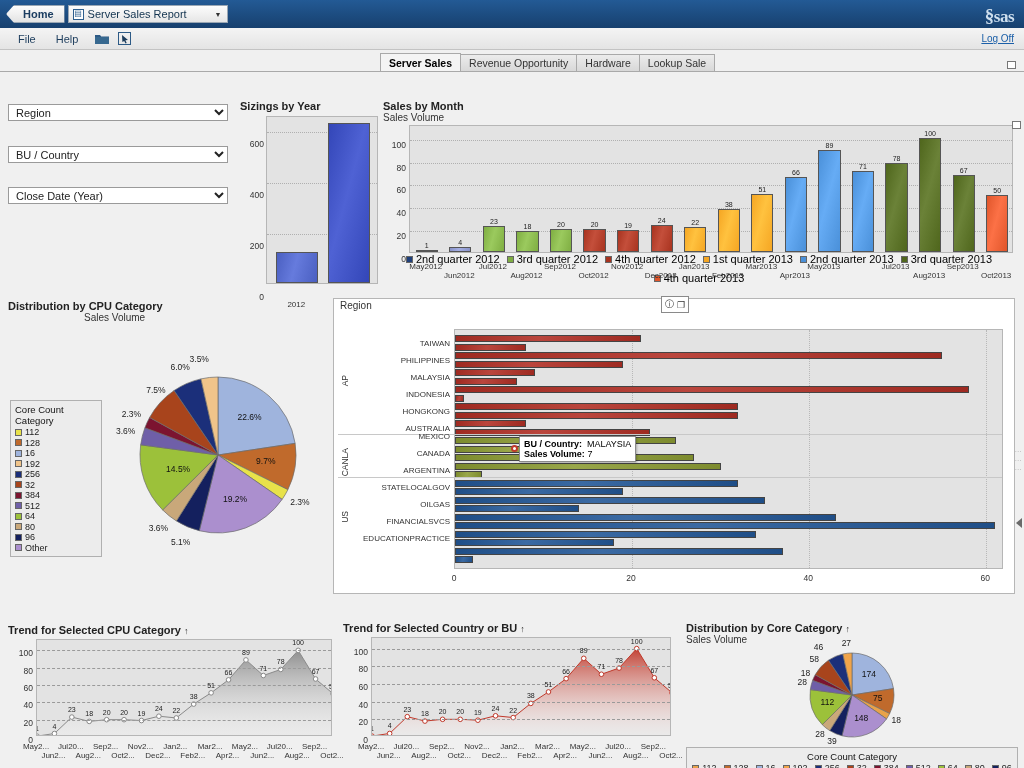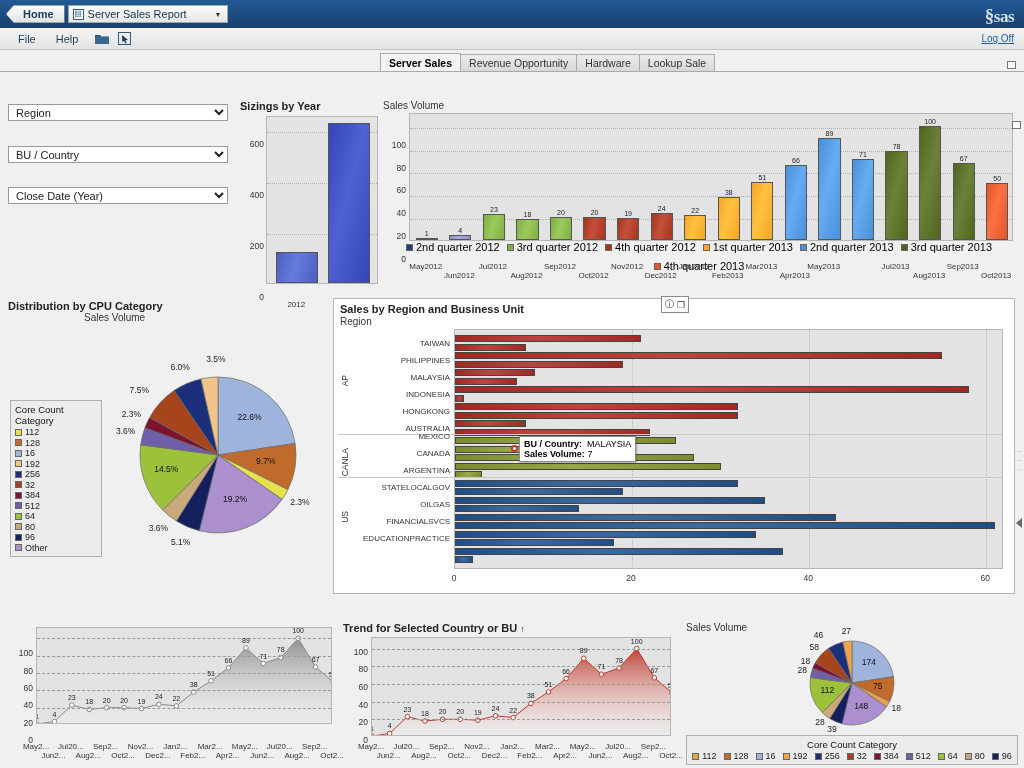--- a/index.html
+++ b/index.html
@@ -206,20 +206,21 @@
         <div class="tick" style="left:0px; top:192px; width:24px; text-align:right;">0</div>
         <div class="tick" style="left:0px; top:141.0909090909091px; width:24px; text-align:right;">200</div>
         <div class="tick" style="left:0px; top:90.18181818181817px; width:24px; text-align:right;">400</div>
         <div class="tick" style="left:0px; top:39.27272727272728px; width:24px; text-align:right;">600</div>
         <div class="axis-lbl" style="left:35.333333333333336px; top:200px; width:42px; text-align:center;">2012</div>
         <div class="axis-lbl" style="left:86.66666666666667px; top:200px; width:42px; text-align:center;">2013</div>
       </div>
   </div>
 
   <div class="panel" style="left:383px; top:28px; width:632px;">
+    <div class="panel-title">Sales by Month</div>
     <div class="panel-sub">Sales Volume</div>
     <div id="sbm-plot" class="plot" style="margin-top:2px; margin-left:26px; width:604px; height:128px;">
         <div class="grid-line" style="top:105.14285714285714px;"></div>
         <div class="grid-line" style="top:82.28571428571428px;"></div>
         <div class="grid-line" style="top:59.42857142857143px;"></div>
         <div class="grid-line" style="top:36.57142857142857px;"></div>
         <div class="grid-line" style="top:13.714285714285708px;"></div>
         <div class="bar" style="left:5.704444444444444px; width:22.14666666666667px; height:2px; background:linear-gradient(105deg,#1f3f7a 0%,#3b5b96 45%,#1f3f7a 100%);"></div>
         <div class="bar-val" style="left:1.7044444444444444px; bottom:3px; width:30.14666666666667px;">1</div>
         <div class="bar" style="left:39.260000000000005px; width:22.14666666666667px; height:4.571428571428571px; background:linear-gradient(105deg,#8892c8 0%,#a4aee4 45%,#8892c8 100%);"></div>
@@ -389,31 +390,30 @@
           <path d="M110,113 L41.60794053181404,75.49631749147672 A78,78 0 0,1 66.11895825896191,48.51392262107058 Z" fill="#a8441c" stroke="#6b6b6b" stroke-width="0.7"></path>
           <path d="M110,113 L66.11895825896191,48.51392262107058 A78,78 0 0,1 92.96807083291763,36.88223999060739 Z" fill="#1b2f7a" stroke="#6b6b6b" stroke-width="0.7"></path>
           <path d="M110,113 L92.96807083291763,36.88223999060739 A78,78 0 0,1 109.99999999999999,35 Z" fill="#f0c48a" stroke="#6b6b6b" stroke-width="0.7"></path>
         </svg>
         <div class="slice-lbl inner" style="left:123.54873586619382px; top:70.34803054070443px; width:36px; text-align:center;color:#111;">22.6%</div>
         <div class="slice-lbl inner" style="left:139.775266034827px; top:114.49756995976063px; width:36px; text-align:center;color:#111;">9.7%</div>
         <div class="slice-lbl" style="left:173.95843682669718px; top:155.35535371522255px; width:36px; text-align:center;">2.3%</div>
         <div class="slice-lbl inner" style="left:109.11040244094973px; top:152.23188840086982px; width:36px; text-align:center;color:#111;">19.2%</div>
         <div class="slice-lbl" style="left:54.721635943126984px; top:194.55426416367874px; width:36px; text-align:center;">5.1%</div>
         <div class="slice-lbl" style="left:32.45170997078216px; top:181.22551282811156px; width:36px; text-align:center;">3.6%</div>
-        <div class="slice-lbl inner" style="left:46.17903314860001px; top:122.46378339226541px; width:36px; text-align:left;color:#111;">14.5%</div>
+        <div class="slice-lbl inner" style="left:46.17903314860001px; top:122.46378339226541px; width:36px; text-align:right;color:#111;">14.5%</div>
         <div class="slice-lbl" style="left:-0.34780222986387344px; top:84.03678978640076px; width:36px; text-align:center;">3.6%</div>
         <div class="slice-lbl" style="left:5.473355047230385px; top:67.39488273950766px; width:36px; text-align:center;">2.3%</div>
-        <div class="slice-lbl" style="left:21.563358141843096px; top:43.01480574581539px; width:36px; text-align:left;">7.5%</div>
+        <div class="slice-lbl" style="left:21.563358141843096px; top:43.01480574581539px; width:36px; text-align:right;">7.5%</div>
         <div class="slice-lbl" style="left:54.17170655401483px; top:19.68192732907788px; width:36px; text-align:center;">6.0%</div>
-        <div class="slice-lbl" style="left:81.54727240961567px; top:12.41582539387882px; width:36px; text-align:right;">3.5%</div>
+        <div class="slice-lbl" style="left:81.54727240961567px; top:12.41582539387882px; width:36px; text-align:left;">3.5%</div>
       </div>
   </div>
 
   <div class="panel plot white-plot" style="left:333px; top:226px; width:682px; height:296px;">
-    <div class="panel-title" style="margin:4px 0 0 6px;">Sales by Region and Business Unit</div>
     <div class="panel-sub" style="margin:1px 0 0 6px;">Region</div>
     <div id="region-plot" class="plot" style="position:absolute; left:120px; top:30px; width:549px; height:240px;">
         <div class="vgrid" style="left:177.09677419354838px;"></div>
         <div class="vgrid" style="left:354.19354838709677px;"></div>
         <div class="vgrid" style="left:531.2903225806451px;"></div>
         <div class="hbar" style="left:0px; top:5.106382978723404px; width:185.9516129032258px; background:linear-gradient(105deg,#9e2a21 0%,#ba463d 45%,#9e2a21 100%);"></div>
         <div class="hbar" style="left:0px; top:13.617021276595745px; width:70.83870967741936px; background:linear-gradient(105deg,#9e2a21 0%,#ba463d 45%,#9e2a21 100%);"></div>
         <div class="hbar" style="left:0px; top:22.127659574468087px; width:487.01612903225805px; background:linear-gradient(105deg,#9e2a21 0%,#ba463d 45%,#9e2a21 100%);"></div>
         <div class="hbar" style="left:0px; top:30.638297872340427px; width:168.24193548387098px; background:linear-gradient(105deg,#9e2a21 0%,#ba463d 45%,#9e2a21 100%);"></div>
         <div class="hbar" style="left:0px; top:39.148936170212764px; width:79.69354838709678px; background:linear-gradient(105deg,#9e2a21 0%,#ba463d 45%,#9e2a21 100%);"></div>
@@ -467,20 +467,24 @@
         <div class="tick" style="left:639.2903225806451px; top:274px; width:24px; text-align:center;">60</div>
       </div>
     <div class="tt-dot" style="left:177px; top:146px;"></div>
     <div class="tooltip" style="left:185px; top:137px;">
       <div><b>BU / Country:</b>&nbsp;&nbsp;<span>MALAYSIA</span></div>
       <div><b>Sales Volume:</b> <span>7</span></div>
     </div>
   </div>
 
   <div class="panel" style="left:8px; top:552px; width:326px;">
+    <div class="panel-title">
+      <span>Trend for Selected CPU Category</span>
+      <span class="sort-arrow">↑</span>
+    </div>
     <div id="trend1-plot" class="plot" style="margin-top:3px; margin-left:28px; width:296px; height:97px;">
         <svg width="296" height="97" style="position: absolute; left: 0px; top: 0px;">
           <defs>
             <linearGradient id="g_trend1-plot" x1="0" y1="0" x2="0" y2="1">
               <stop offset="0%" stop-color="#8a8a8a" stop-opacity="0.95"></stop>
               <stop offset="100%" stop-color="#ffffff" stop-opacity="0.25"></stop>
             </linearGradient>
           </defs>
           <path d="M0,97 L0,96.13392857142857 L17.41176470588235,93.53571428571429 L34.8235294117647,77.08035714285714 L52.23529411764706,81.41071428571428 L69.6470588235294,79.67857142857143 L87.05882352941175,79.67857142857143 L104.47058823529412,80.54464285714286 L121.88235294117646,76.21428571428572 L139.2941176470588,77.94642857142857 L156.70588235294116,64.08928571428572 L174.1176470588235,52.830357142857146 L191.52941176470586,39.839285714285715 L208.94117647058823,19.91964285714286 L226.35294117647058,35.50892857142858 L243.76470588235293,29.44642857142857 L261.17647058823525,10.392857142857139 L278.5882352941176,38.973214285714285 L296,53.69642857142857 L296,97 Z" fill="url(#g_trend1-plot)" stroke="#8a8a8a" stroke-width="1"></path>
           <circle cx="0" cy="96.13392857142857" r="2.3" fill="#fff" stroke="#8a8a8a"></circle>
@@ -633,20 +637,24 @@
         <div class="axis-lbl" style="left:223.76470588235296px; top:120px; width:32px; text-align:center;">May2...</div>
         <div class="axis-lbl" style="left:241.41176470588238px; top:129px; width:32px; text-align:center;">Jun2...</div>
         <div class="axis-lbl" style="left:259.05882352941177px; top:120px; width:32px; text-align:center;">Jul20...</div>
         <div class="axis-lbl" style="left:276.7058823529412px; top:129px; width:32px; text-align:center;">Aug2...</div>
         <div class="axis-lbl" style="left:294.3529411764706px; top:120px; width:32px; text-align:center;">Sep2...</div>
         <div class="axis-lbl" style="left:312px; top:129px; width:32px; text-align:center;">Oct2...</div>
       </div>
   </div>
 
   <div class="panel" style="left:686px; top:550px; width:332px;">
+    <div class="panel-title">
+      <span>Distribution by Core Category</span>
+      <span class="sort-arrow">↑</span>
+    </div>
     <div class="panel-sub">Sales Volume</div>
     <div id="core-pie" style="position:relative; height:100px;">
         <svg width="332" height="100" style="position: absolute; left: 0px; top: 0px;">
           <path d="M166,50 L166,8 A42,42 0 0,1 207.51064091524105,43.607293937156584 Z" fill="#9fb4dd" stroke="#6b6b6b" stroke-width="0.7"></path>
           <path d="M166,50 L207.51064091524105,43.607293937156584 A42,42 0 0,1 203.66392316594738,68.58571741283112 Z" fill="#c06a2c" stroke="#6b6b6b" stroke-width="0.7"></path>
           <path d="M166,50 L203.66392316594738,68.58571741283112 A42,42 0 0,1 200.54287237624118,73.89121110364047 Z" fill="#e8a24a" stroke="#6b6b6b" stroke-width="0.7"></path>
           <path d="M166,50 L200.54287237624118,73.89121110364047 A42,42 0 0,1 155.99987749486726,90.79212607700582 Z" fill="#ab8fce" stroke="#6b6b6b" stroke-width="0.7"></path>
           <path d="M166,50 L155.99987749486726,90.79212607700582 A42,42 0 0,1 143.75306723645872,85.62406465599445 Z" fill="#14205e" stroke="#6b6b6b" stroke-width="0.7"></path>
           <path d="M166,50 L143.75306723645872,85.62406465599445 A42,42 0 0,1 136.27127751048914,79.6682163121016 Z" fill="#c9a87a" stroke="#6b6b6b" stroke-width="0.7"></path>
           <path d="M166,50 L136.27127751048914,79.6682163121016 A42,42 0 0,1 124.34548967891736,44.62396336407388 Z" fill="#9cc13a" stroke="#6b6b6b" stroke-width="0.7"></path>

